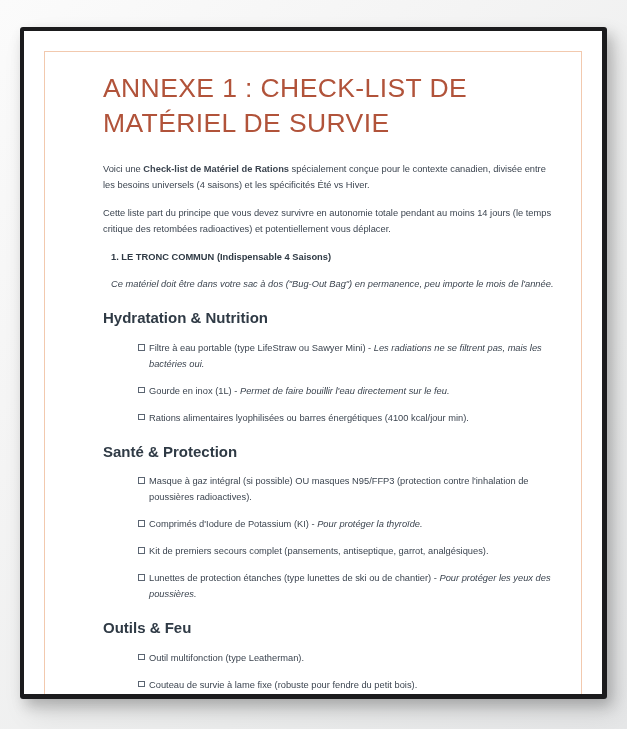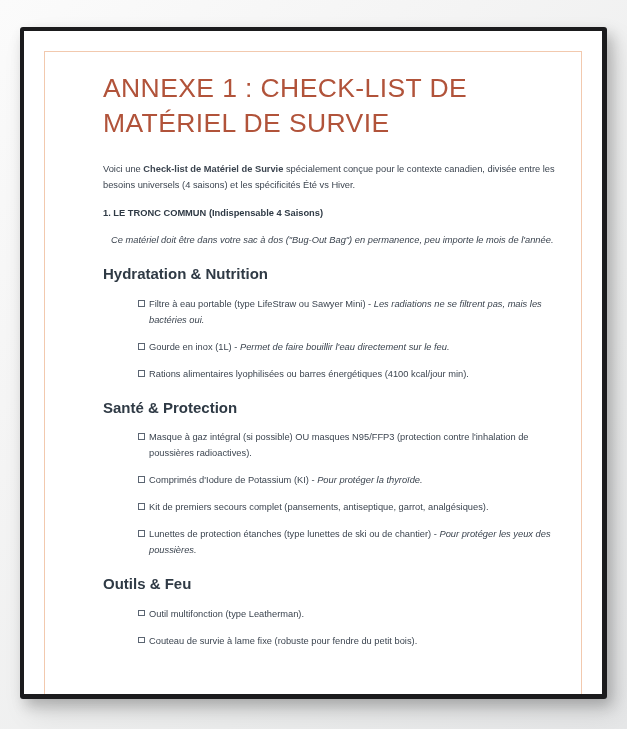--- a/index.html
+++ b/index.html
@@ -80,21 +80,21 @@
 
   p.para {
     margin: 0 0 12px 0;
     font-size: 9.3px;
     line-height: 1.72;
     color: #3c4550;
   }
   p.para b { font-weight: bold; }
 
   h2.section-title {
-    margin: 13px 0 12px 0;
+    margin: 13px 0 12px 8px;
     font-size: 9.3px;
     line-height: 1.5;
     font-weight: bold;
     color: #2f3a45;
   }
 
   p.section-note {
     margin: 0 0 14px 8px;
     font-size: 9.3px;
     line-height: 1.72;
@@ -140,21 +140,22 @@
 
 <div class="doc-frame">
   <div class="page">
     <div class="page-rule"></div>
 
     <div class="content">
 
       <h1 class="doc-title">ANNEXE 1 : CHECK-LIST DE MATÉRIEL DE SURVIE</h1>
 
       <div id="intro-block">
-          <p class="para"><span>Voici une </span><b>Check-list de Matériel de Survie</b><span> spécialement conçue pour le contexte canadien, divisée entre les besoins universels (4 saisons) et les spécificités Été vs Hiver.</span></p>
+          <p class="para"><span>Voici une </span><b>Check-list de Matériel de Rations</b><span> spécialement conçue pour le contexte canadien, divisée entre les besoins universels (4 saisons) et les spécificités Été vs Hiver.</span></p>
+          <p class="para"><span>Cette liste part du principe que vous devez survivre en autonomie totale pendant au moins 14 jours (le temps critique des retombées radioactives) et potentiellement vous déplacer.</span></p>
         </div>
 
       <h2 class="section-title">1. LE TRONC COMMUN (Indispensable 4 Saisons)</h2>
 
       <p class="section-note">Ce matériel doit être dans votre sac à dos ("Bug-Out Bag") en permanence, peu importe le mois de l'année.</p>
 
       <div id="groups-block">
           <h3 class="group-title">Hydratation &amp; Nutrition</h3>
           <ul class="check-list">
             <li><span class="box"></span><span>Filtre à eau portable (type LifeStraw ou Sawyer Mini) - </span><i>Les radiations ne se filtrent pas, mais les bactéries oui.</i></li>

